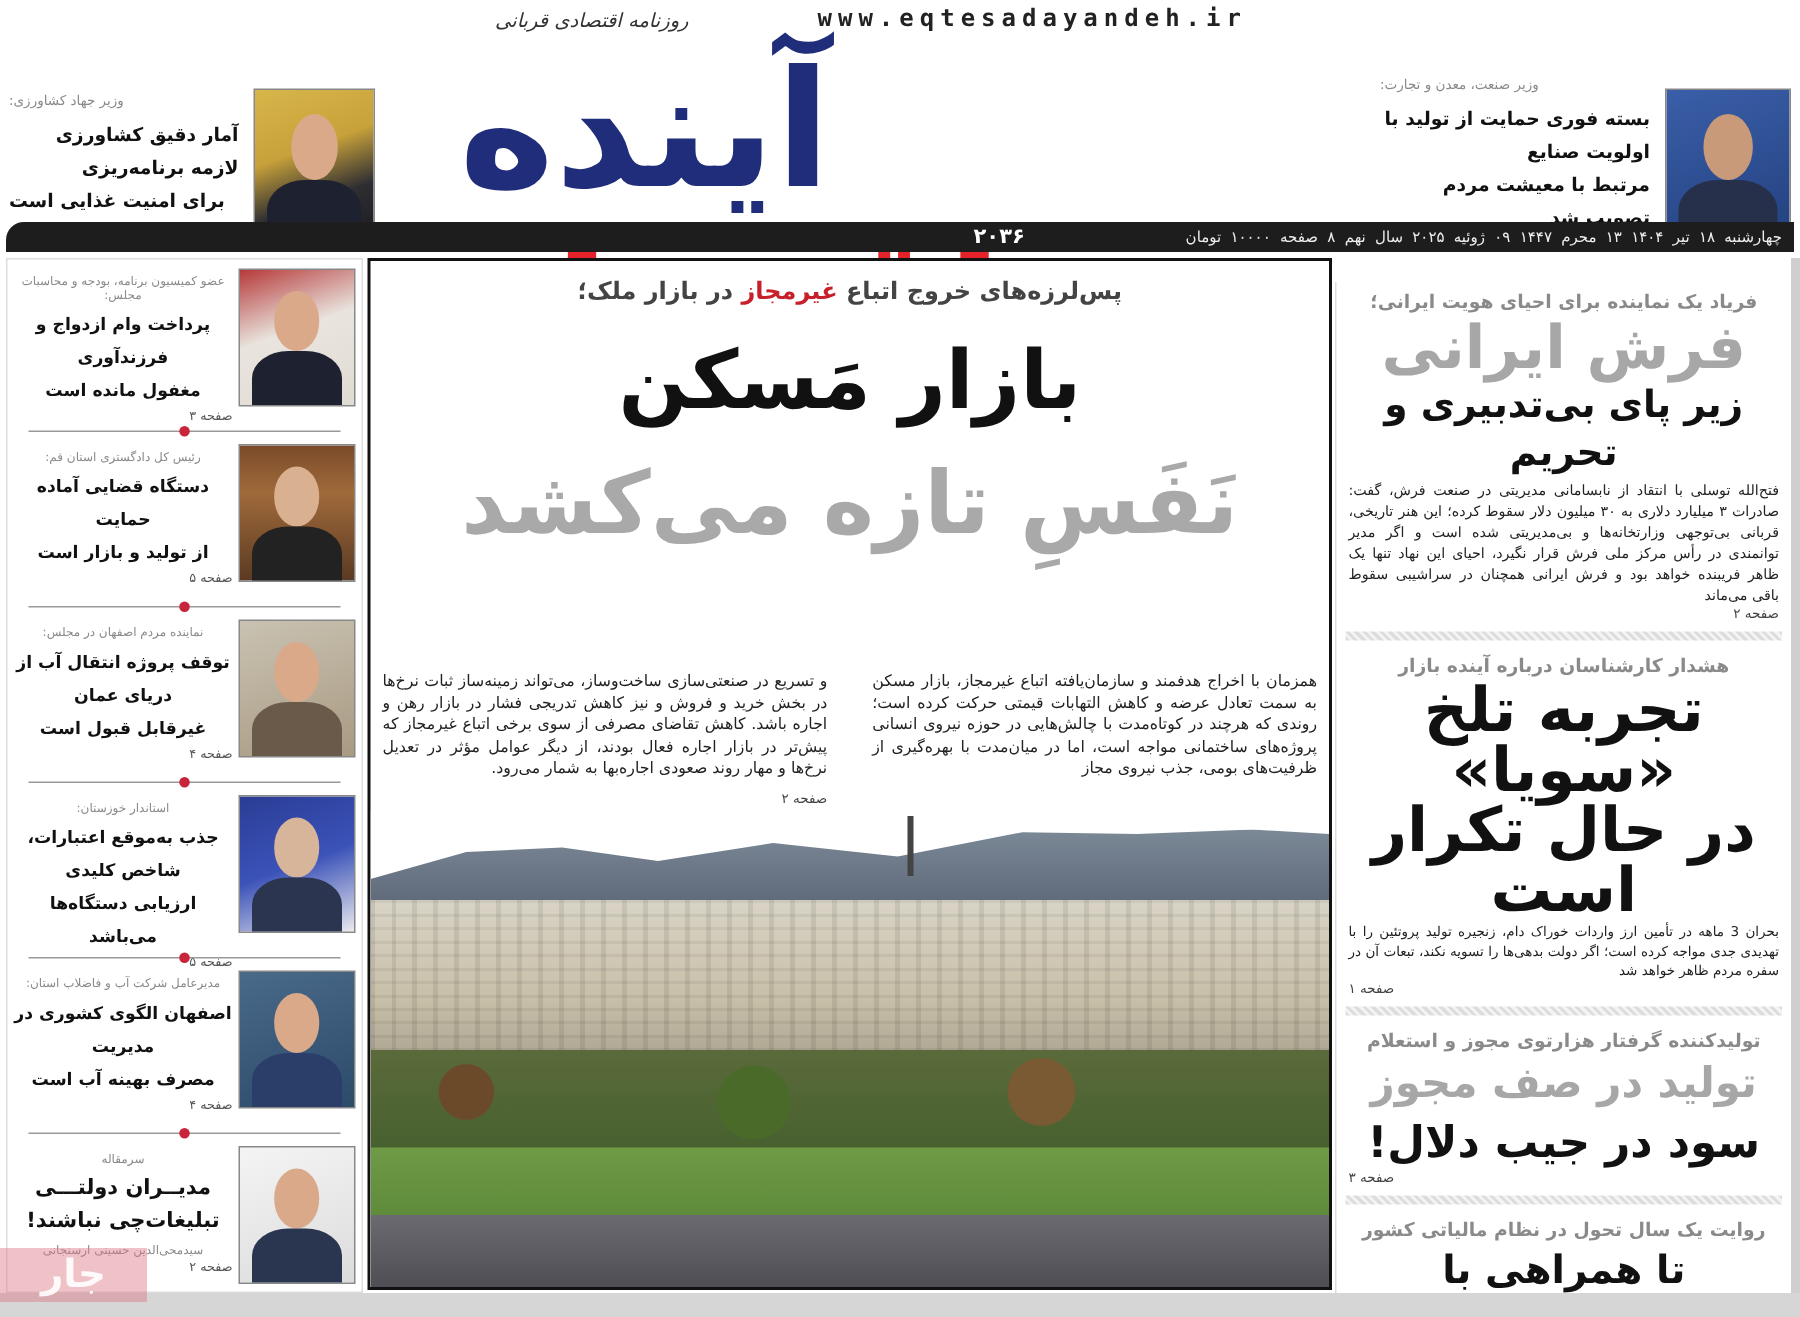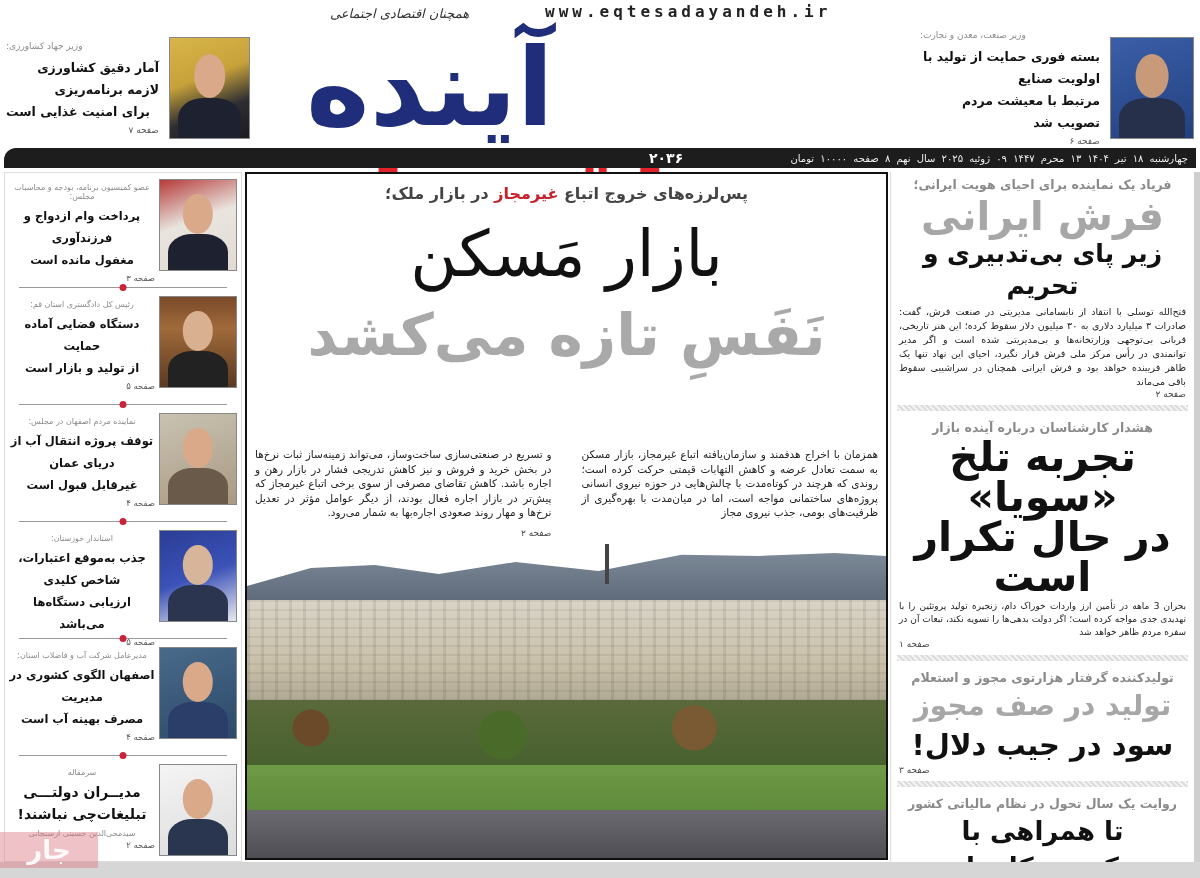--- a/index.html
+++ b/index.html
@@ -7,21 +7,21 @@
   body { font-family: "DejaVu Sans", sans-serif; direction: rtl; position: relative; color: #111; }
 
   
   .masthead { position: absolute; left: 0; top: 0; width: 1200px; height: 150px; background: #fff; }
   .logo-wrap { position: absolute; left: 306px; top: 32px; width: 600px; height: 112px; display: flex; direction: ltr; flex-direction: column; }
   .logo-blue { font-family: "DejaVu Sans", sans-serif; font-weight: bold; font-size: 108px; line-height: 112px; color: #1f2d7a; letter-spacing: -6px; }
   .logo-red { font-family: "DejaVu Sans", sans-serif; font-weight: bold; font-size: 108px; line-height: 112px; color: #e3222a; letter-spacing: -6px; margin-left: 8px; }
   .site-url { position: absolute; left: 545px; top: 2px; font-family: "DejaVu Sans Mono", monospace; font-size: 16px; letter-spacing: 4px; color: #222; direction: ltr; font-weight: bold; }
   .tagline { position: absolute; left: 330px; top: 6px; font-family: "DejaVu Serif", serif; font-style: italic; font-size: 13px; color: #333; }
 
-  .teaser { position: absolute; top: 34px; height: 108px; display: flex; gap: 10px; }
+  .teaser { position: absolute; top: 56px; height: 108px; display: flex; gap: 10px; }
   .teaser .text { display: flex; flex-direction: column; align-items: flex-start; justify-content: center; }
   .teaser .kicker { font-size: 9px; color: #8a8a8a; margin-bottom: 6px; }
   .teaser .head { font-size: 12.5px; font-weight: bold; color: #111; line-height: 22px; }
   .teaser .page { font-size: 9px; color: #555; margin-top: 2px; }
   .photo { background: linear-gradient(160deg, #d8b64a 0%, #c7a13a 40%, #2d2d32 70%, #1b1b20 100%); border: 1px solid #888; position: relative; overflow: hidden; }
   .photo .face { position: absolute; left: 50%; top: 16%; width: 40%; height: 44%; border-radius: 50%; background: #d9a98a; transform: translateX(-50%); }
   .photo .suit { position: absolute; left: 10%; bottom: -10%; width: 80%; height: 50%; border-radius: 40% 40% 0 0; background: #1e2230; }
   .photo.blue { background: linear-gradient(160deg, #3a5ea8, #23417f); }
   .photo.red { background: linear-gradient(160deg, #b63a3a 0%, #e9e4de 45%, #e0dbd2 100%); }
   .photo.library { background: linear-gradient(180deg, #7a4a2a 0%, #a06a3a 35%, #5a3a22 100%); }
@@ -29,21 +29,21 @@
   .photo.navy { background: linear-gradient(160deg, #2a3d95, #3b52b8 50%, #e9e9ee 100%); }
   .photo.steel { background: linear-gradient(160deg, #4a6a8a, #2c4a6a); }
   .photo.white { background: linear-gradient(160deg, #f4f4f4, #dcdcdc); }
 
   
   .datebar { position: absolute; left: 4px; top: 148px; width: 1192px; height: 20px; background: #1d1d1d; border-radius: 12px 0 0 0; color: #eee; display: flex; align-items: center; }
   .datebar .date { position: absolute; right: 8px; font-size: 10px; word-spacing: 3px; }
   .datebar .issue { position: absolute; left: 645px; font-size: 14px; font-weight: bold; color: #fff; }
 
   
-  .col-right { position: absolute; left: 890px; top: 172px; width: 304px; height: 690px; background: #fff; border-left: 1px solid #ddd; }
+  .col-right { position: absolute; left: 890px; top: 188px; width: 304px; height: 690px; background: #fff; border-left: 1px solid #ddd; }
   .col-right .sep { height: 6px; background: repeating-linear-gradient(45deg, #ddd 0 2px, #f3f3f3 2px 4px); margin: 4px 6px; }
   .story { padding: 4px 8px 2px 8px; text-align: center; position: relative; }
   .story .kick { font-size: 12.5px; color: #8a8a8a; font-weight: bold; line-height: 18px; }
   .story .grey-big { font-size: 40px; font-weight: bold; color: #a7a7a7; line-height: 44px; }
   .story .black-big { font-size: 41px; font-weight: bold; color: #111; line-height: 40px; }
   .story .body { font-size: 9.5px; line-height: 14px; text-align: justify; color: #222; margin-top: 3px; }
   .story .pg { font-size: 9px; color: #444; text-align: right; }
   .story .pg-left { font-size: 9px; color: #444; text-align: left; }
 
   .col-left { position: absolute; left: 4px; top: 172px; width: 238px; height: 690px; background: #fff; border: 1px solid #ddd; }
@@ -53,21 +53,21 @@
   .litem .lk { font-size: 8px; color: #8a8a8a; margin-top: 4px; }
   .litem .lh { font-size: 11.5px; font-weight: bold; line-height: 22px; margin-top: 4px; }
   .litem .lp { font-size: 8.5px; color: #555; align-self: flex-start; padding-right: 0; margin-top: 2px; }
   .ldiv { height: 1px; background: #999; margin: 2px 14px; position: relative; }
   .ldiv .dot { position: absolute; left: 50%; top: -3px; width: 7px; height: 7px; border-radius: 50%; background: #c8243a; transform: translateX(-50%); }
 
   
   .center { position: absolute; left: 245px; top: 172px; width: 643px; height: 688px; border: 2px solid #111; background: #fff; overflow: hidden; }
   .c-kicker { text-align: center; margin-top: 10px; font-size: 16px; font-weight: bold; color: #444; }
   .c-kicker .red { color: #c8202a; }
-  .c-main { text-align: center; font-size: 64px; font-weight: normal; line-height: 86px; color: #111; margin-top: 8px; letter-spacing: -2px; }
+  .c-main { text-align: center; font-size: 54px; font-weight: bold; line-height: 86px; color: #111; margin-top: 8px; letter-spacing: -2px; }
   .c-sub { text-align: center; font-size: 58px; font-weight: bold; line-height: 76px; color: #a9a9a9; margin-top: 0px; letter-spacing: -1px; }
   .c-cols { position: absolute; top: 273px; left: 8px; right: 8px; display: flex; gap: 30px; }
   .c-cols .cc { flex: 1; font-size: 10.5px; line-height: 14.5px; text-align: justify; color: #222; }
   .c-cols .cp { font-size: 9px; color: #444; margin-top: 6px; }
   .c-photo { position: absolute; left: 0; right: 0; bottom: 0; height: 318px; overflow: hidden; }
   .c-photo .sky { position: absolute; inset: 0; background: #ffffff; }
   .c-photo .mount { position: absolute; left: 0; right: 0; top: 10px; height: 60px;
      background: linear-gradient(180deg, #7d8a98, #5a6575);
      clip-path: polygon(0 60%, 10% 30%, 20% 25%, 30% 40%, 42% 20%, 55% 35%, 68% 8%, 80% 10%, 92% 5%, 100% 10%, 100% 100%, 0 100%); }
   .c-photo .tower { position: absolute; left: 56%; top: 4px; width: 4px; height: 40px; background: #444; }
@@ -86,21 +86,21 @@
 
   .frame-bottom { position: absolute; left: 0; top: 862px; width: 1200px; height: 16px; background: #d6d6d6; }
   .frame-right { position: absolute; left: 1194px; top: 172px; width: 6px; height: 690px; background: #cfcfcf; }
 
   .watermark { position: absolute; left: 0; top: 832px; width: 98px; height: 36px; background: rgba(220,120,130,0.45); color: rgba(255,255,255,0.9); font-size: 26px; font-weight: bold; display: flex; align-items: center; justify-content: center; }
 </style>
 </head>
 <body>
 
 <div class="masthead">
-  <div class="tagline">همچنان اقتصادی اجتماعی</div>
+  <div class="tagline">روزنامه اقتصادی قربانی</div>
   <div class="site-url">www.eqtesadayandeh.ir</div>
   <div class="logo-wrap">
     <span class="logo-blue">آینده</span>
     <span class="logo-red">اقتصاد</span>
   </div>
 
   <div class="teaser" style="left:6px; width:244px; direction:ltr;">
     <div class="text" style="direction:rtl; width:155px; align-items:flex-end;">
       <div class="kicker">وزیر جهاد کشاورزی:</div>
       <div class="head">آمار دقیق کشاورزی لازمه برنامه‌ریزی</div>

